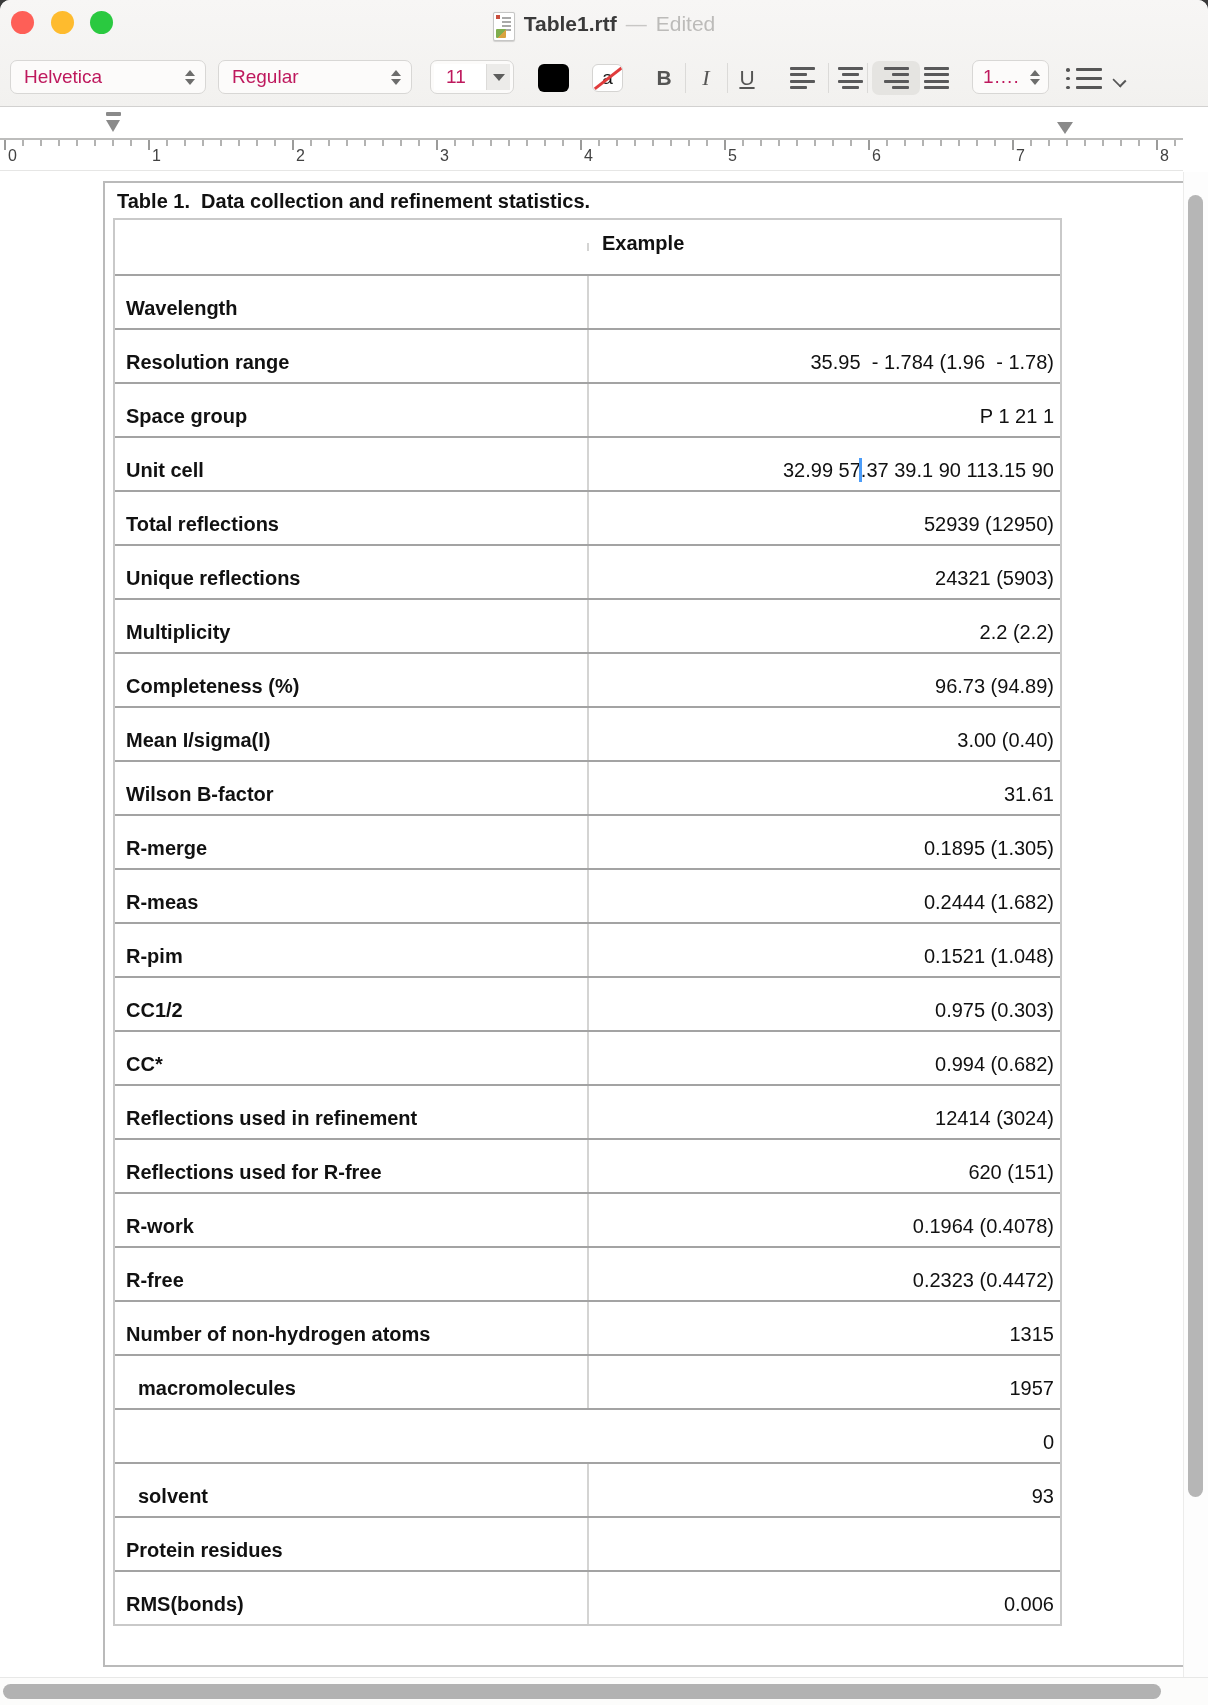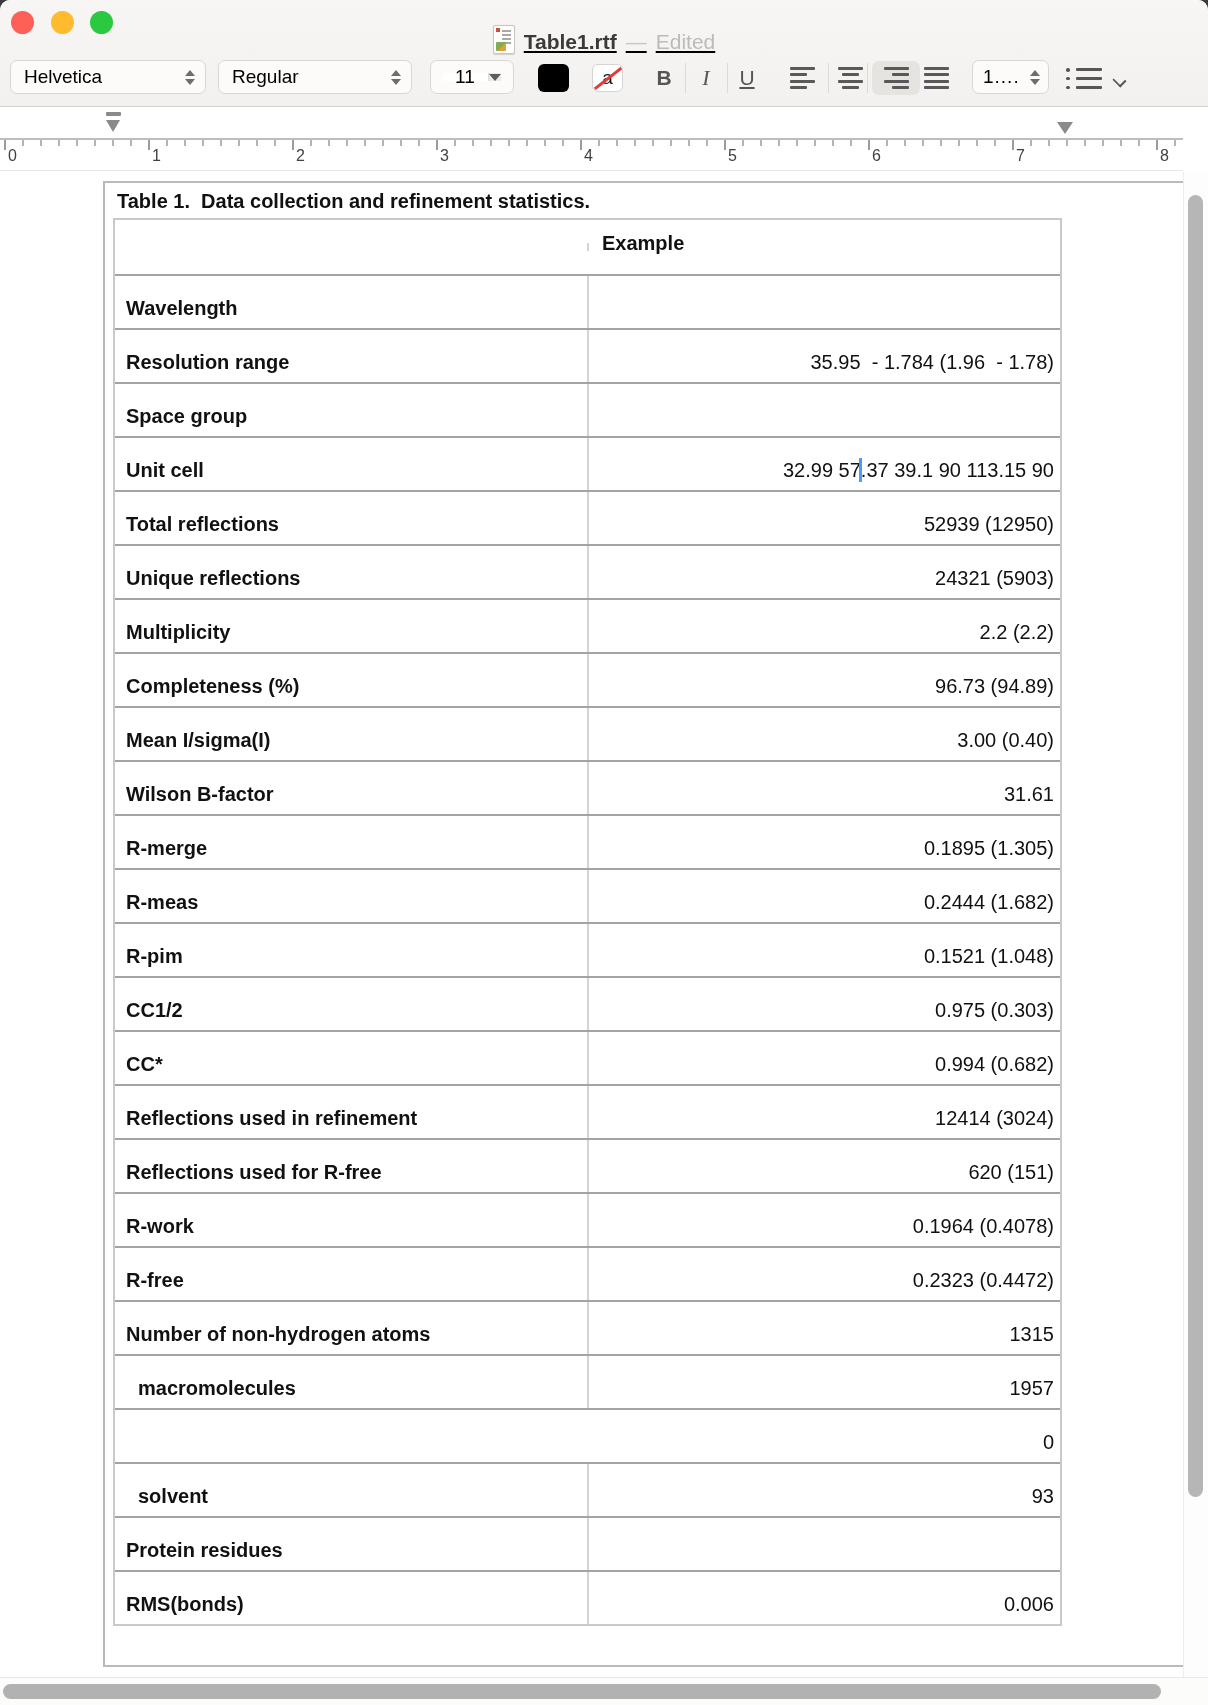--- a/index.html
+++ b/index.html
@@ -6,39 +6,39 @@
   html,body { width:1208px; height:1705px; background:#3a3a3a; font-family:"Liberation Sans", sans-serif; }
   .window { position:relative; width:1208px; height:1705px; background:#fff; border-radius:10px 10px 0 0; overflow:hidden; }
 
   
   .chrome { position:absolute; left:0; top:0; width:100%; height:107px; background:linear-gradient(#f7f6f5,#f2f1ef); border-bottom:1px solid #d2d1d0; }
   .titlebar { position:absolute; left:0; top:0; width:100%; height:50px; }
   .traffic { position:absolute; top:11px; width:23px; height:23px; border-radius:50%; }
   .t-red   { left:11px; background:#fe5f57; }
   .t-yel   { left:51px; background:#febb2e; }
   .t-grn   { left:90px; background:#2ac940; }
-  .title-group { position:absolute; left:0; top:4px; width:100%; height:50px; display:flex; align-items:flex-end; justify-content:center; gap:9px;text-decoration:underline; }
+  .title-group { position:absolute; left:0; top:12px; width:100%; height:50px; display:flex; align-items:flex-start; justify-content:center; gap:9px; }
   .doc-icon { position:relative; width:22px; height:29px; background:#fff; border:1px solid #c6c6c5; border-radius:2px; box-shadow:0 0.5px 1px rgba(0,0,0,.15); }
   .doc-icon .ln { position:absolute; left:8px; right:3px; height:1.5px; background:#a9a9a8; }
   .doc-icon .mark { position:absolute; left:2px; top:2px; width:4px; height:4px; background:#c94f3d; }
   .doc-icon .pic { position:absolute; left:2px; bottom:2px; width:10px; height:9px; background:linear-gradient(135deg,#7fae4e 0 55%, #d8a23f 55% 100%); border-radius:1px; }
   .win-title { font-size:21px; font-weight:bold; color:#3a3a3a; }
   .win-dash  { font-size:21px; color:#c8c7c5; }
   .win-status{ font-size:21px; color:#bcbbb9; }
 
   
   .toolbar { position:absolute; left:0; top:50px; width:100%; height:57px; }
-  .combo { position:absolute; top:10px; height:34px; background:#fcfbfa; border:1px solid #d8d7d5; border-radius:7px; display:flex; align-items:center; color:#000000; font-size:19px; }
+  .combo { position:absolute; top:10px; height:34px; background:#fcfbfa; border:1px solid #d8d7d5; border-radius:7px; display:flex; align-items:center; color:#be185d; font-size:19px; }
   .combo .lbl { padding-left:13px; white-space:pre; }
   .updown { margin-left:auto; margin-right:10px; display:flex; flex-direction:column; gap:3px; align-items:center; }
   .updown .up { width:0;height:0;border-left:5px solid transparent;border-right:5px solid transparent;border-bottom:6px solid #6d6d6c; }
   .updown .dn { width:0;height:0;border-left:5px solid transparent;border-right:5px solid transparent;border-top:6px solid #6d6d6c; }
   .combo-font  { left:10px;  width:196px; }
   .combo-style { left:218px; width:194px; }
-  .size-combo  { left:430px; width:84px; padding:12px; overflow:hidden; }
+  .size-combo  { left:430px; width:84px; padding:3px; overflow:hidden; }
   .size-combo .field { width:52px; height:100%; display:flex; align-items:center; padding-left:12px; background:#fff; }
   .size-combo .seg { flex:1; height:100%; background:#eceb e9; background:#ecebe9; display:flex; align-items:center; justify-content:center; border-left:1px solid #dcdbd9; }
   .chev-dn { width:0;height:0;border-left:6px solid transparent;border-right:6px solid transparent;border-top:7px solid #5d5d5c; }
   .swatch { position:absolute; top:14px; width:31px; height:28px; border-radius:6px; }
   .sw-black { left:538px; background:#000; }
   .sw-a { left:592px; background:#fff; border:1px solid #d5d4d2; display:flex; align-items:center; justify-content:center; font-size:19px; color:#111; overflow:hidden; }
   .sw-a .slash { position:absolute; width:34px; height:2.5px; background:#e03c3c; transform:rotate(-38deg); }
   .tb-btn { position:absolute; top:12px; height:32px; display:flex; align-items:center; justify-content:center; color:#555554; font-size:21px; }
   .btn-b { left:650px; width:28px; font-weight:bold; }
   .btn-i { left:694px; width:24px; font-style:italic; font-family:"Liberation Serif", serif; font-size:22px; }
@@ -301,20 +301,21 @@
       <div class="trow">
             <div class="cell label">Wavelength</div>
             <div class="cell value"></div>
           </div>
           <div class="trow">
             <div class="cell label">Resolution range</div>
             <div class="cell value">35.95  - 1.784 (1.96  - 1.78)</div>
           </div>
           <div class="trow">
             <div class="cell label">Space group</div>
+            <div class="cell value">P 1 21 1</div>
           </div>
           <div class="trow">
             <div class="cell label">Unit cell</div>
             <div class="cell value"><span>32.99 57</span><span class="caret"></span><span>.37 39.1 90 113.15 90</span></div>
           </div>
           <div class="trow">
             <div class="cell label">Total reflections</div>
             <div class="cell value">52939 (12950)</div>
           </div>
           <div class="trow">

